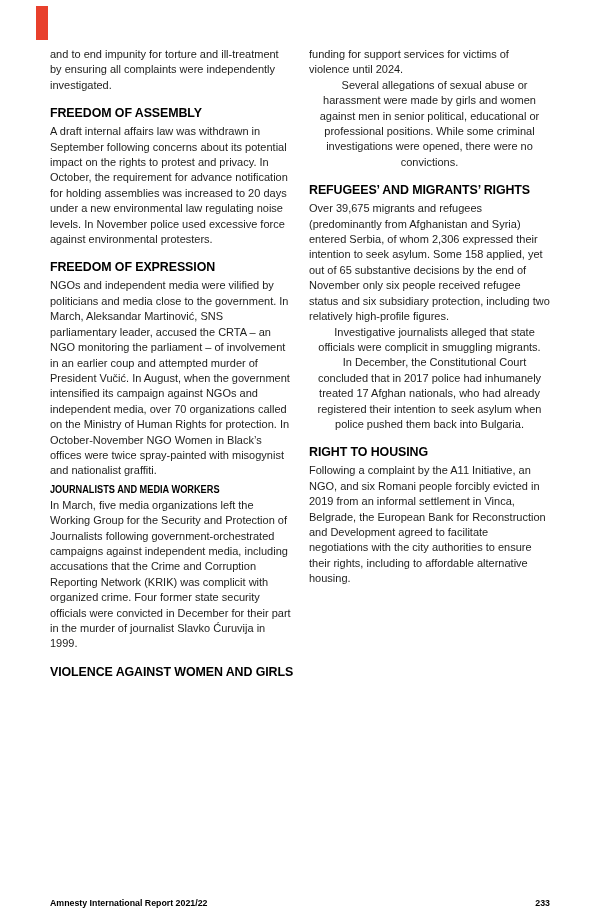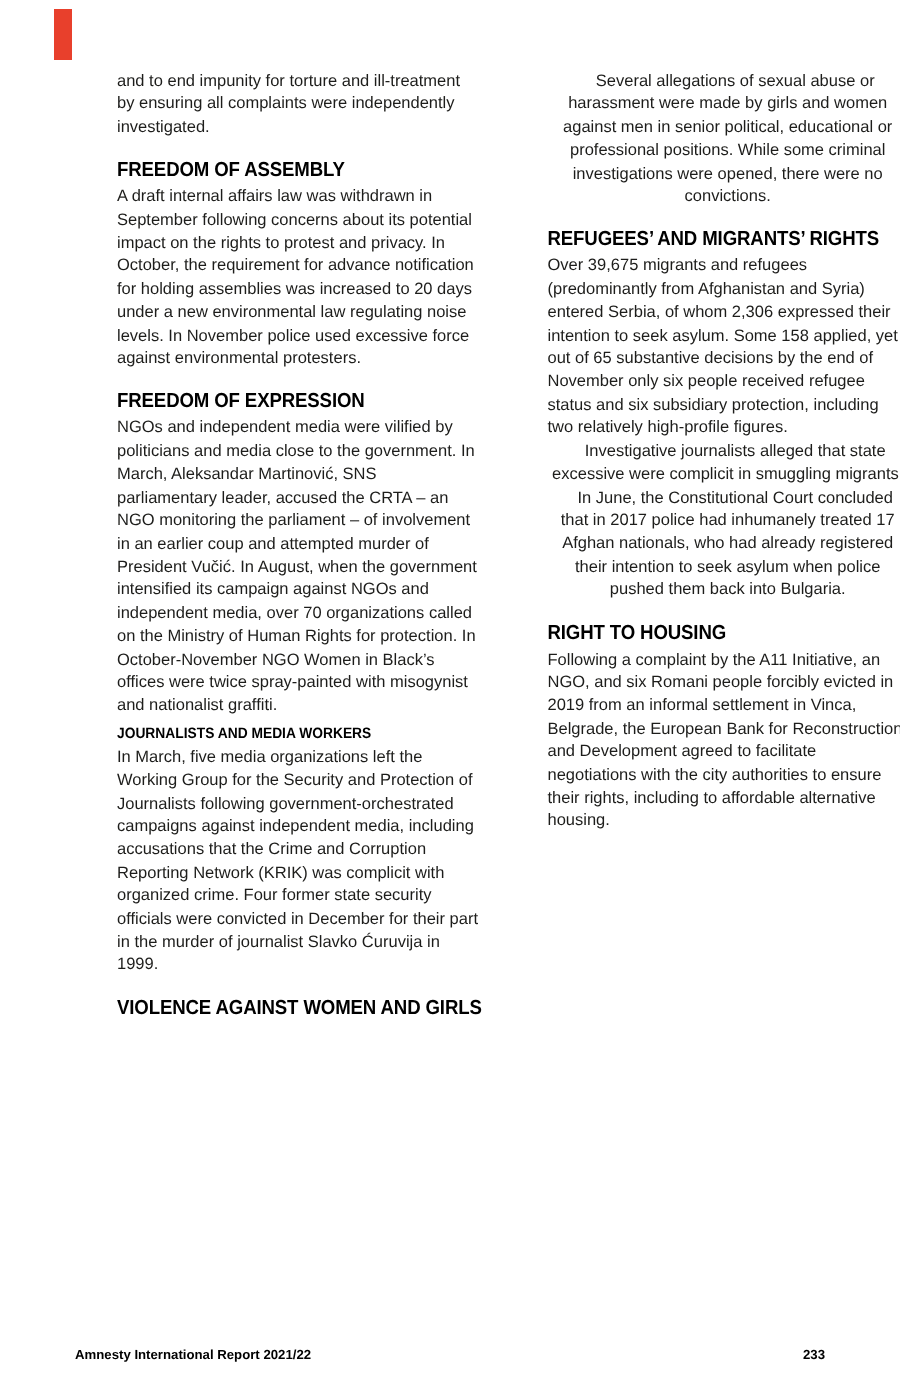--- a/index.html
+++ b/index.html
@@ -27,21 +27,21 @@
     background: var(--accent-red, #e8402c);
   }
   .content {
     position: absolute;
     top: 47px;
     left: 50px;
     width: 500px;
     display: flex;
     gap: 18px;
   }
-  .col { width: 241px; margin-left: 28px; }
+  .col { width: 241px; }
   .para {
     font-size: 11px;
     line-height: 15.4px;
     margin: 0;
     color: var(--text-color, #1d1d1b);
   }
   .para.indent { text-indent: 10px; text-align: center; }
   .heading {
     font-size: 13.5px;
     line-height: 15px;
@@ -94,26 +94,27 @@
       <h2 class="heading">FREEDOM OF EXPRESSION</h2>
       <p class="para">NGOs and independent media were vilified by politicians and media close to the government. In March, Aleksandar Martinović, SNS parliamentary leader, accused the CRTA – an NGO monitoring the parliament – of involvement in an earlier coup and attempted murder of President Vučić. In August, when the government intensified its campaign against NGOs and independent media, over 70 organizations called on the Ministry of Human Rights for protection. In October-November NGO Women in Black’s offices were twice spray-painted with misogynist and nationalist graffiti.</p>
 
       <h3 class="subheading">JOURNALISTS AND MEDIA WORKERS</h3>
       <p class="para">In March, five media organizations left the Working Group for the Security and Protection of Journalists following government-orchestrated campaigns against independent media, including accusations that the Crime and Corruption Reporting Network (KRIK) was complicit with organized crime. Four former state security officials were convicted in December for their part in the murder of journalist Slavko Ćuruvija in 1999.</p>
 
       <h2 class="heading">VIOLENCE AGAINST WOMEN AND GIRLS</h2>
     </section>
 
     <section class="col">
+      <p class="para">funding for support services for victims of violence until 2024.</p>
       <p class="para indent">Several allegations of sexual abuse or harassment were made by girls and women against men in senior political, educational or professional positions. While some criminal investigations were opened, there were no convictions.</p>
 
       <h2 class="heading">REFUGEES’ AND MIGRANTS’ RIGHTS</h2>
       <p class="para">Over 39,675 migrants and refugees (predominantly from Afghanistan and Syria) entered Serbia, of whom 2,306 expressed their intention to seek asylum. Some 158 applied, yet out of 65 substantive decisions by the end of November only six people received refugee status and six subsidiary protection, including two relatively high-profile figures.</p>
-      <p class="para indent">Investigative journalists alleged that state excessive were complicit in smuggling migrants.</p>
-      <p class="para indent">In June, the Constitutional Court concluded that in 2017 police had inhumanely treated 17 Afghan nationals, who had already registered their intention to seek asylum when police pushed them back into Bulgaria.</p>
+      <p class="para indent">Investigative journalists alleged that state officials were complicit in smuggling migrants.</p>
+      <p class="para indent">In December, the Constitutional Court concluded that in 2017 police had inhumanely treated 17 Afghan nationals, who had already registered their intention to seek asylum when police pushed them back into Bulgaria.</p>
 
       <h2 class="heading">RIGHT TO HOUSING</h2>
       <p class="para">Following a complaint by the A11 Initiative, an NGO, and six Romani people forcibly evicted in 2019 from an informal settlement in Vinca, Belgrade, the European Bank for Reconstruction and Development agreed to facilitate negotiations with the city authorities to ensure their rights, including to affordable alternative housing.</p>
     </section>
 
   </main>
 
   <footer class="footer">
     <span>Amnesty International Report 2021/22</span>
     <span>233</span>

